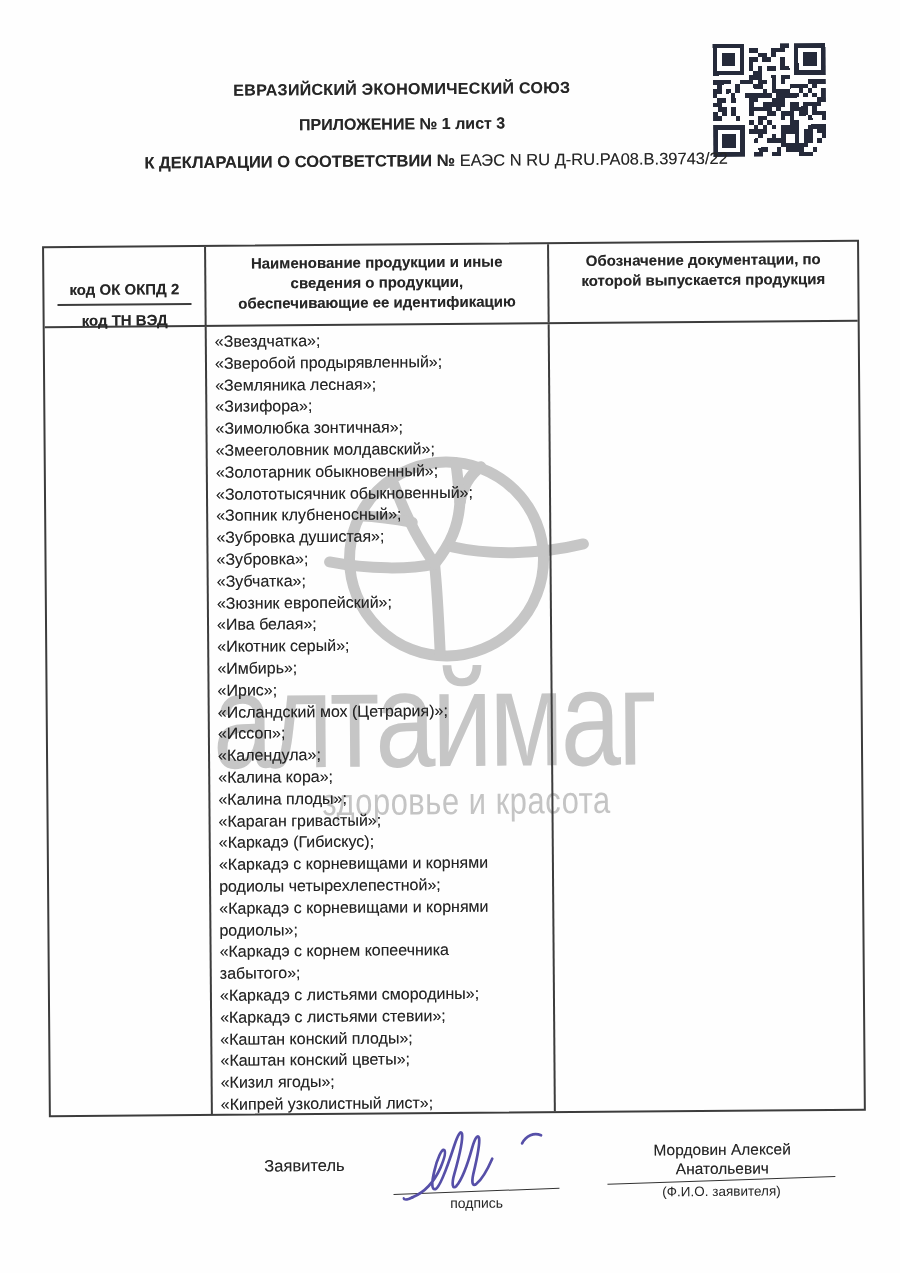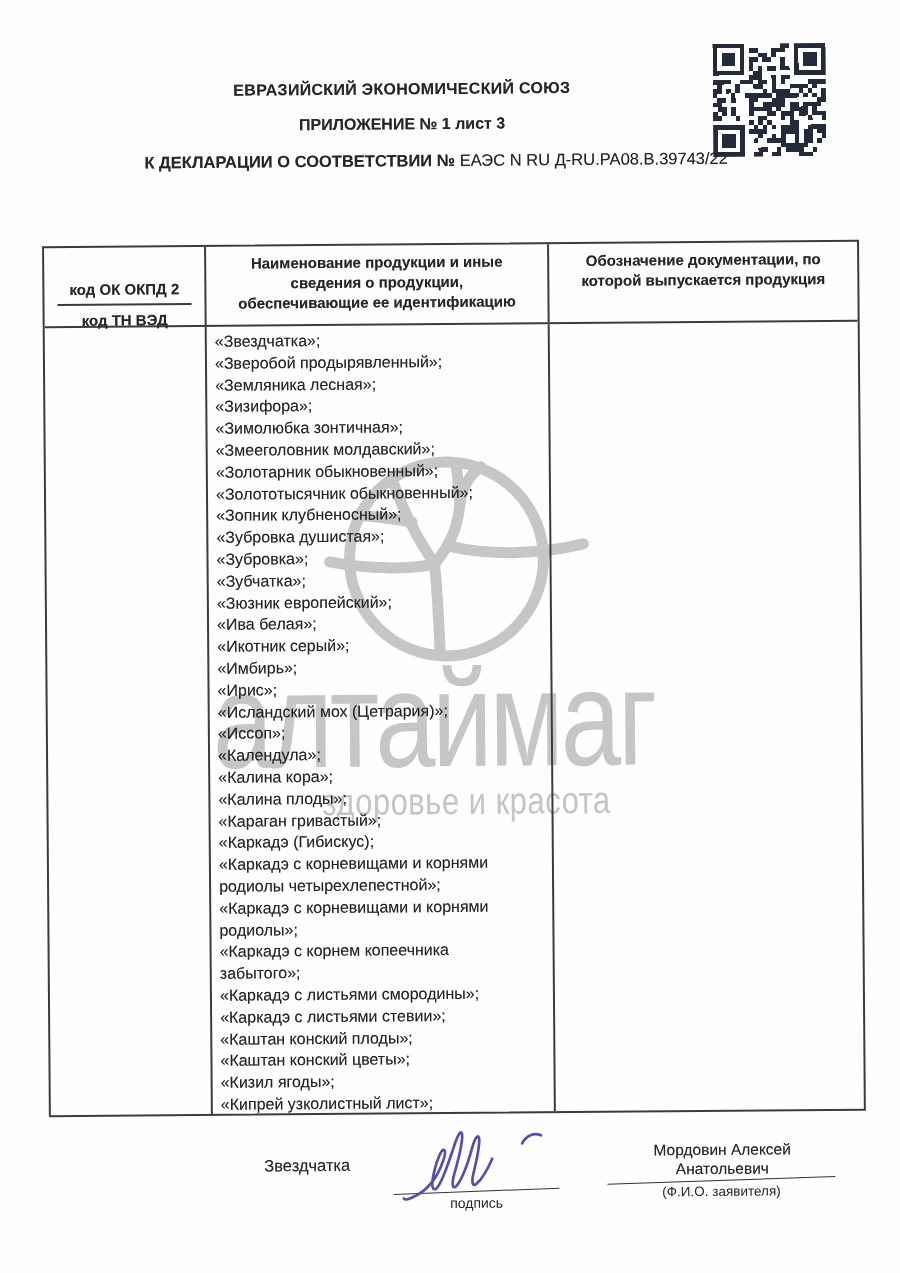--- a/index.html
+++ b/index.html
@@ -370,21 +370,21 @@
             <div class="item">«Каркадэ с листьями стевии»;</div>
             <div class="item">«Каштан конский плоды»;</div>
             <div class="item">«Каштан конский цветы»;</div>
             <div class="item">«Кизил ягоды»;</div>
             <div class="item">«Кипрей узколистный лист»;</div>
           </div>
         <div class="c c3"></div>
       </div>
     </div>
 
-    <div class="applicant">Звездчатка</div>
+    <div class="applicant">Заявитель</div>
 
     <div class="sig-svg">
       <svg width="175" height="76" viewBox="0 0 175 76" fill="none">
         <g stroke="#564fa8" stroke-width="2.7" stroke-linecap="round" fill="none">
           <path d="M10,71 C22,66 32,55 38,42 C42,33 44,26 42,24 C40,22 35,32 32,45 C29,57 29,64 33,63 C38,61 46,38 52,20 C56,8 59,4 60,8 C61,14 56,34 52,48 C49,58 50,64 54,60 C60,53 66,36 70,22 C73,12 76,8 77,12 C78,18 74,36 71,48 C69,57 70,61 74,58 C80,53 86,42 90,33"></path>
           <path d="M10,71 C6,73 2,74 1,72"></path>
           <path d="M120,18 C124,10 132,7 139,10"></path>
         </g>
       </svg>
     </div>

